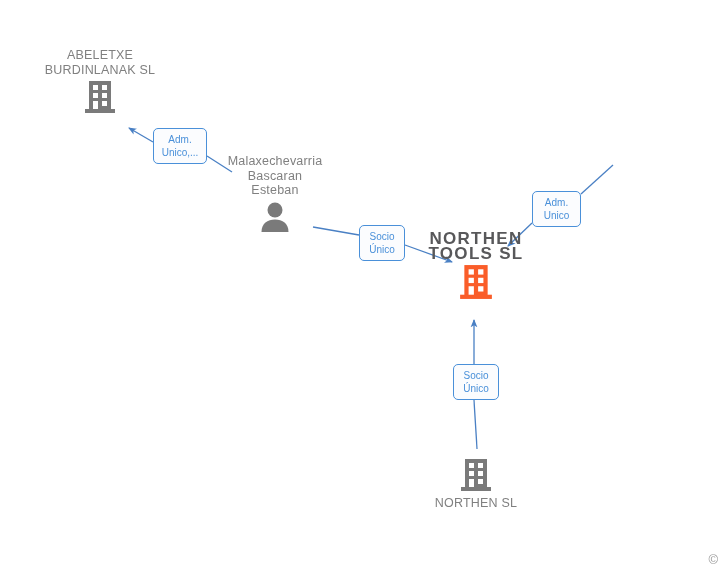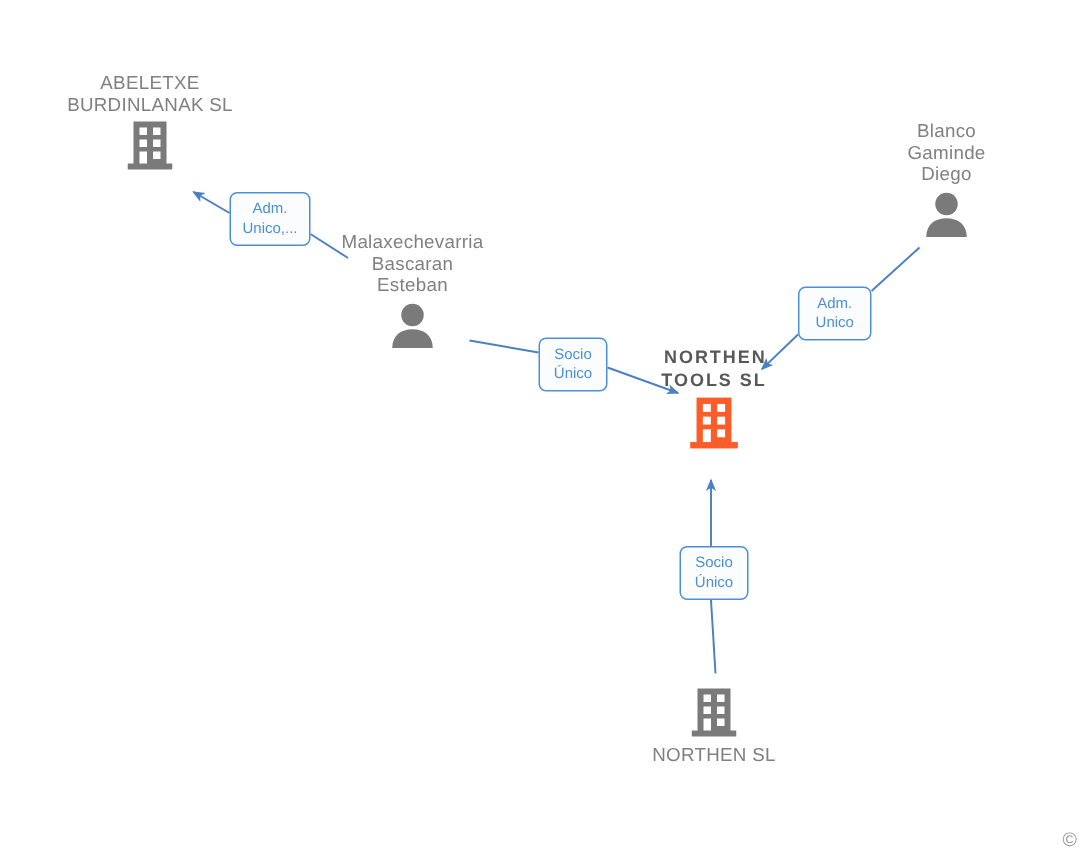--- a/index.html
+++ b/index.html
@@ -37,24 +37,23 @@
     color: #808080;
     font-size: 12.5px;
     line-height: 14.5px;
     text-align: center;
     white-space: pre-line;
     letter-spacing: 0.2px;
   }
   .node-label.central {
     color: #58585a;
     font-weight: bold;
-    font-size: 12px;
+    font-size: 17px;
     letter-spacing: 1.3px;
     line-height: 15px;
-    text-align: right;
   }
   .node-icon {
     margin-top: 3px;
     line-height: 0;
   }
   .node.below .node-icon { margin-top: 0; margin-bottom: 4px; }
 
   
   .rel {
     position: absolute;
@@ -143,31 +142,20 @@
 Bascaran
 Esteban</div>
     <div class="node-icon">
       <svg width="32" height="32" viewBox="0 0 32 32">
         <circle cx="16" cy="9" r="7.5" fill="#7a7a7a"></circle>
         <path d="M2.5,31 C2.5,22.5 8.5,18.5 16,18.5 C23.5,18.5 29.5,22.5 29.5,31 Z" fill="#7a7a7a"></path>
       </svg>
     </div>
   </div>
 
-  <div class="node" style="left:631px; top:80px;">
-    <div class="node-label">Blanco
-Gaminde
-Diego</div>
-    <div class="node-icon">
-      <svg width="32" height="32" viewBox="0 0 32 32">
-        <circle cx="16" cy="9" r="7.5" fill="#7a7a7a"></circle>
-        <path d="M2.5,31 C2.5,22.5 8.5,18.5 16,18.5 C23.5,18.5 29.5,22.5 29.5,31 Z" fill="#7a7a7a"></path>
-      </svg>
-    </div>
-  </div>
 
   <div class="node" style="left:476px; top:231px;">
     <div class="node-label central">NORTHEN
 TOOLS  SL</div>
     <div class="node-icon">
       <svg width="32" height="36" viewBox="0 0 30 34">
         <rect x="4" y="1" width="22" height="29" fill="#fa5d29"></rect>
         <rect x="0" y="29" width="30" height="4" fill="#fa5d29"></rect>
         <rect x="8" y="5" width="5" height="5" fill="#ffffff"></rect>
         <rect x="17" y="5" width="5" height="5" fill="#ffffff"></rect>

